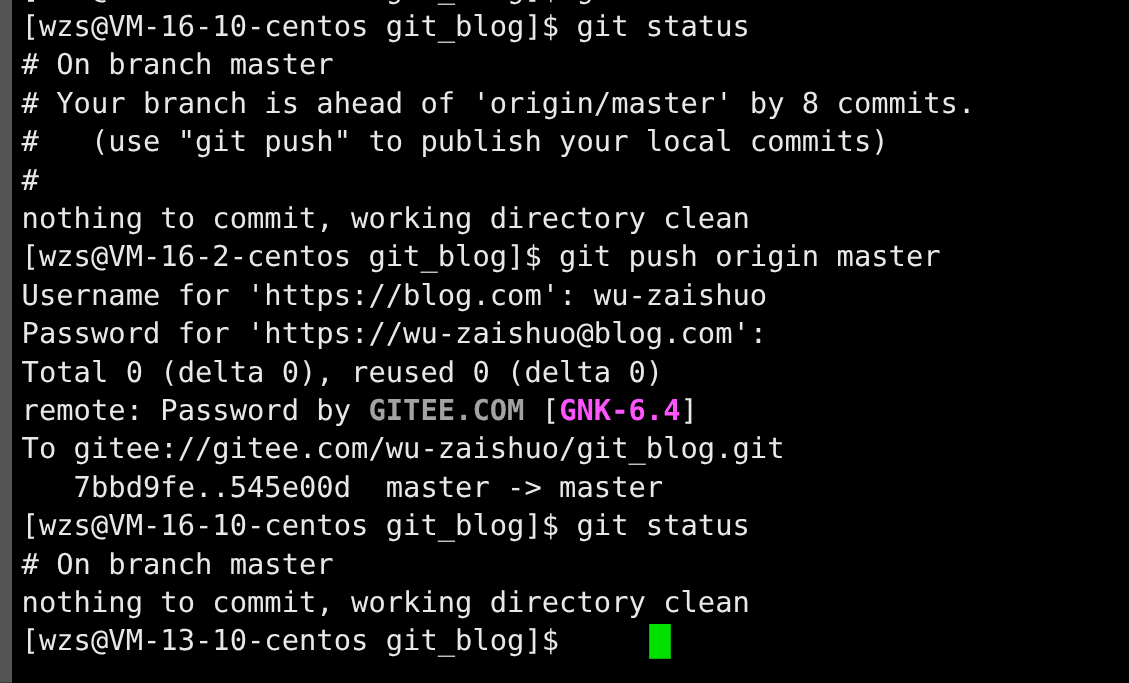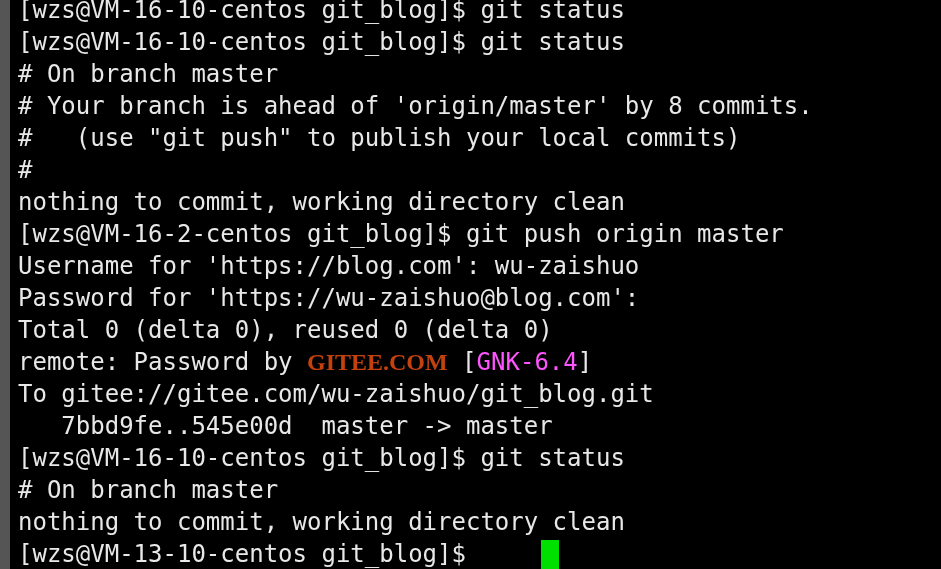--- a/index.html
+++ b/index.html
@@ -33,41 +33,40 @@
   }
   #screen {
     position: absolute;
     left: 11px;
     top: 0;
     right: 0;
     bottom: 0;
     background: #000000;
     padding-left: 7px;
     box-sizing: border-box;
-    margin-top: 20px;
   }
   #lines {
     position: absolute;
     left: 7px;
     top: -26px;
     width: 930px;
   }
   .term-line {
     height: 32px;
     line-height: 32px;
     font-size: 24px;
     color: #e8e8e8;
     white-space: pre;
     letter-spacing: 0px;
     font-family: "DejaVu Sans Mono", "Liberation Mono", monospace;
   }
   .seg { white-space: pre; }
   .c-white  { color: #e8e8e8; }
-  .c-yellow { color: #c2410c; font-weight: bold; font-family: Liberation Serif, serif; }
-  .c-magenta{ color: #ff55ff; font-weight: normal; }
+  .c-yellow { color: #a3a3a3; font-weight: bold; }
+  .c-magenta{ color: #ff55ff; font-weight: bold; }
   #cursor-block {
     position: absolute;
     left: 530px;
     top: 520px;
     width: 18px;
     height: 29px;
     background: #00e000;
   }
 </style>
 </head>

